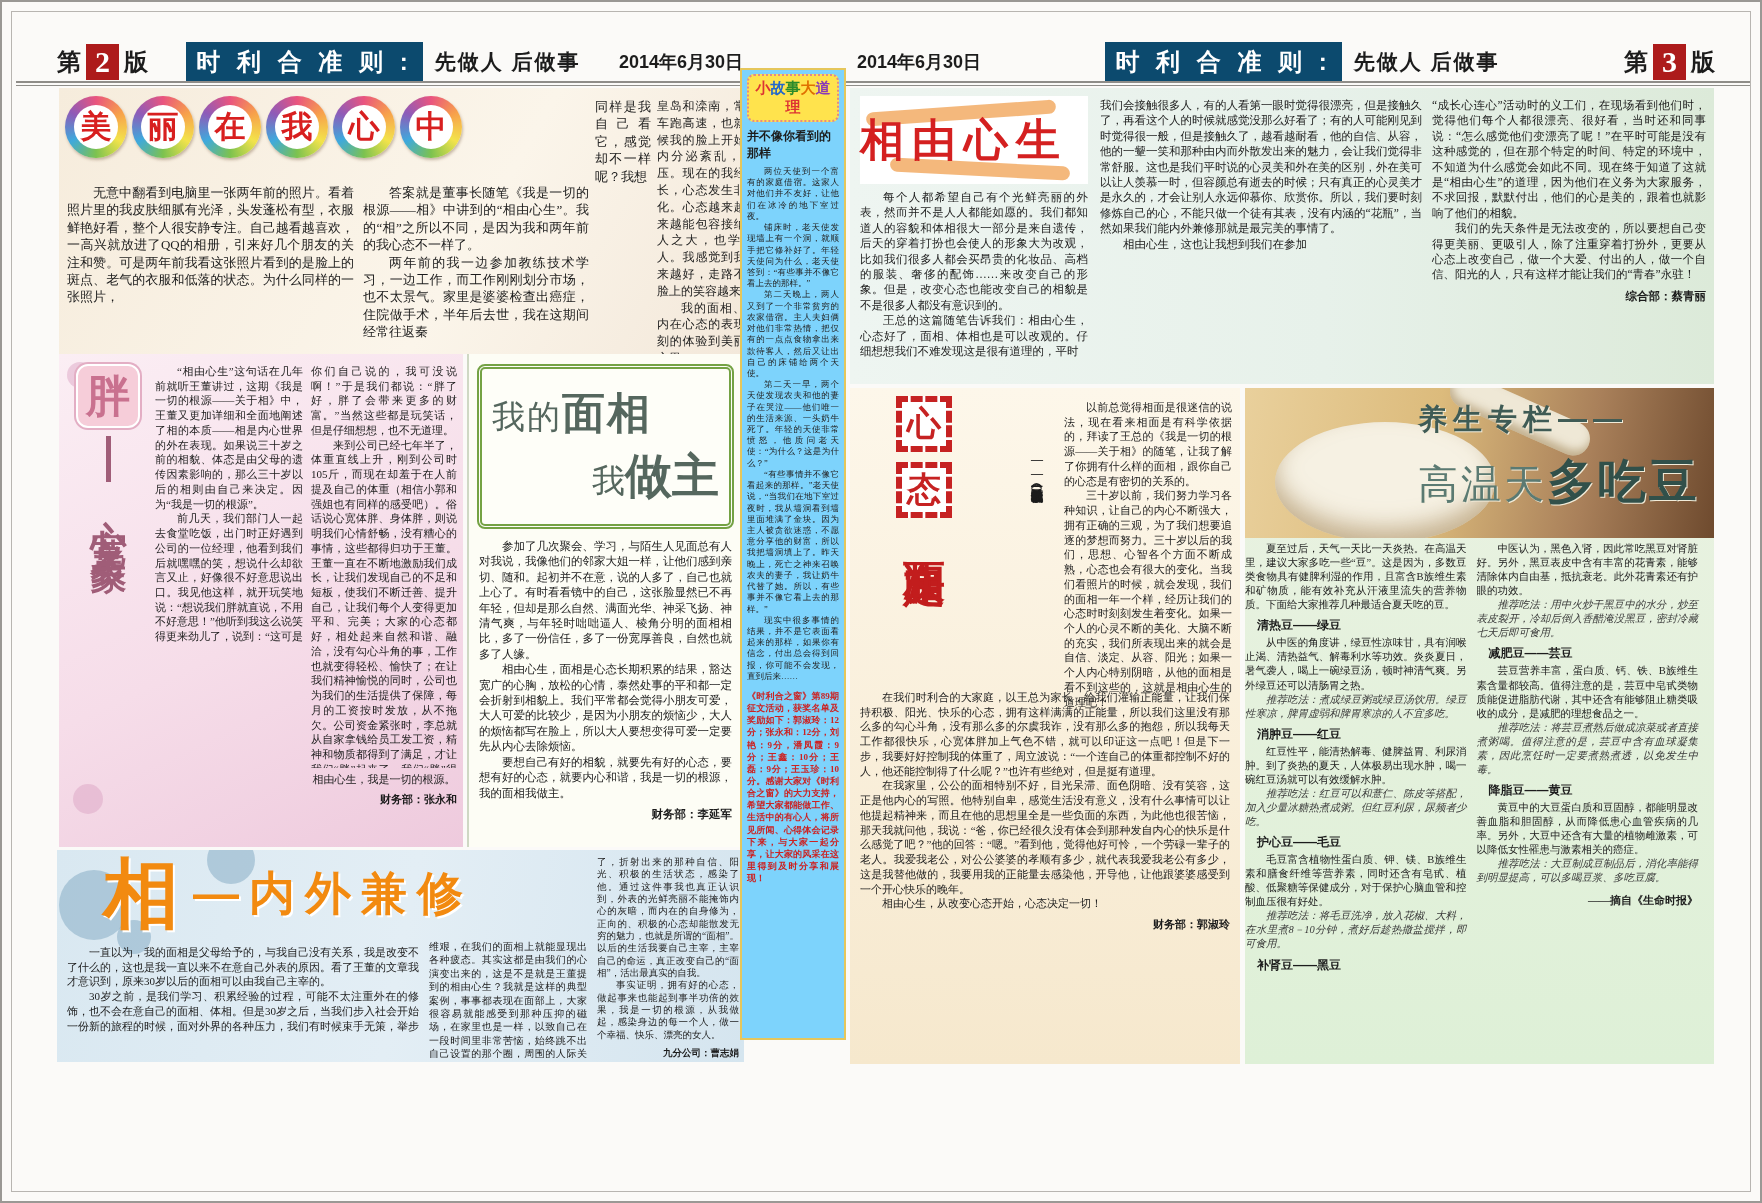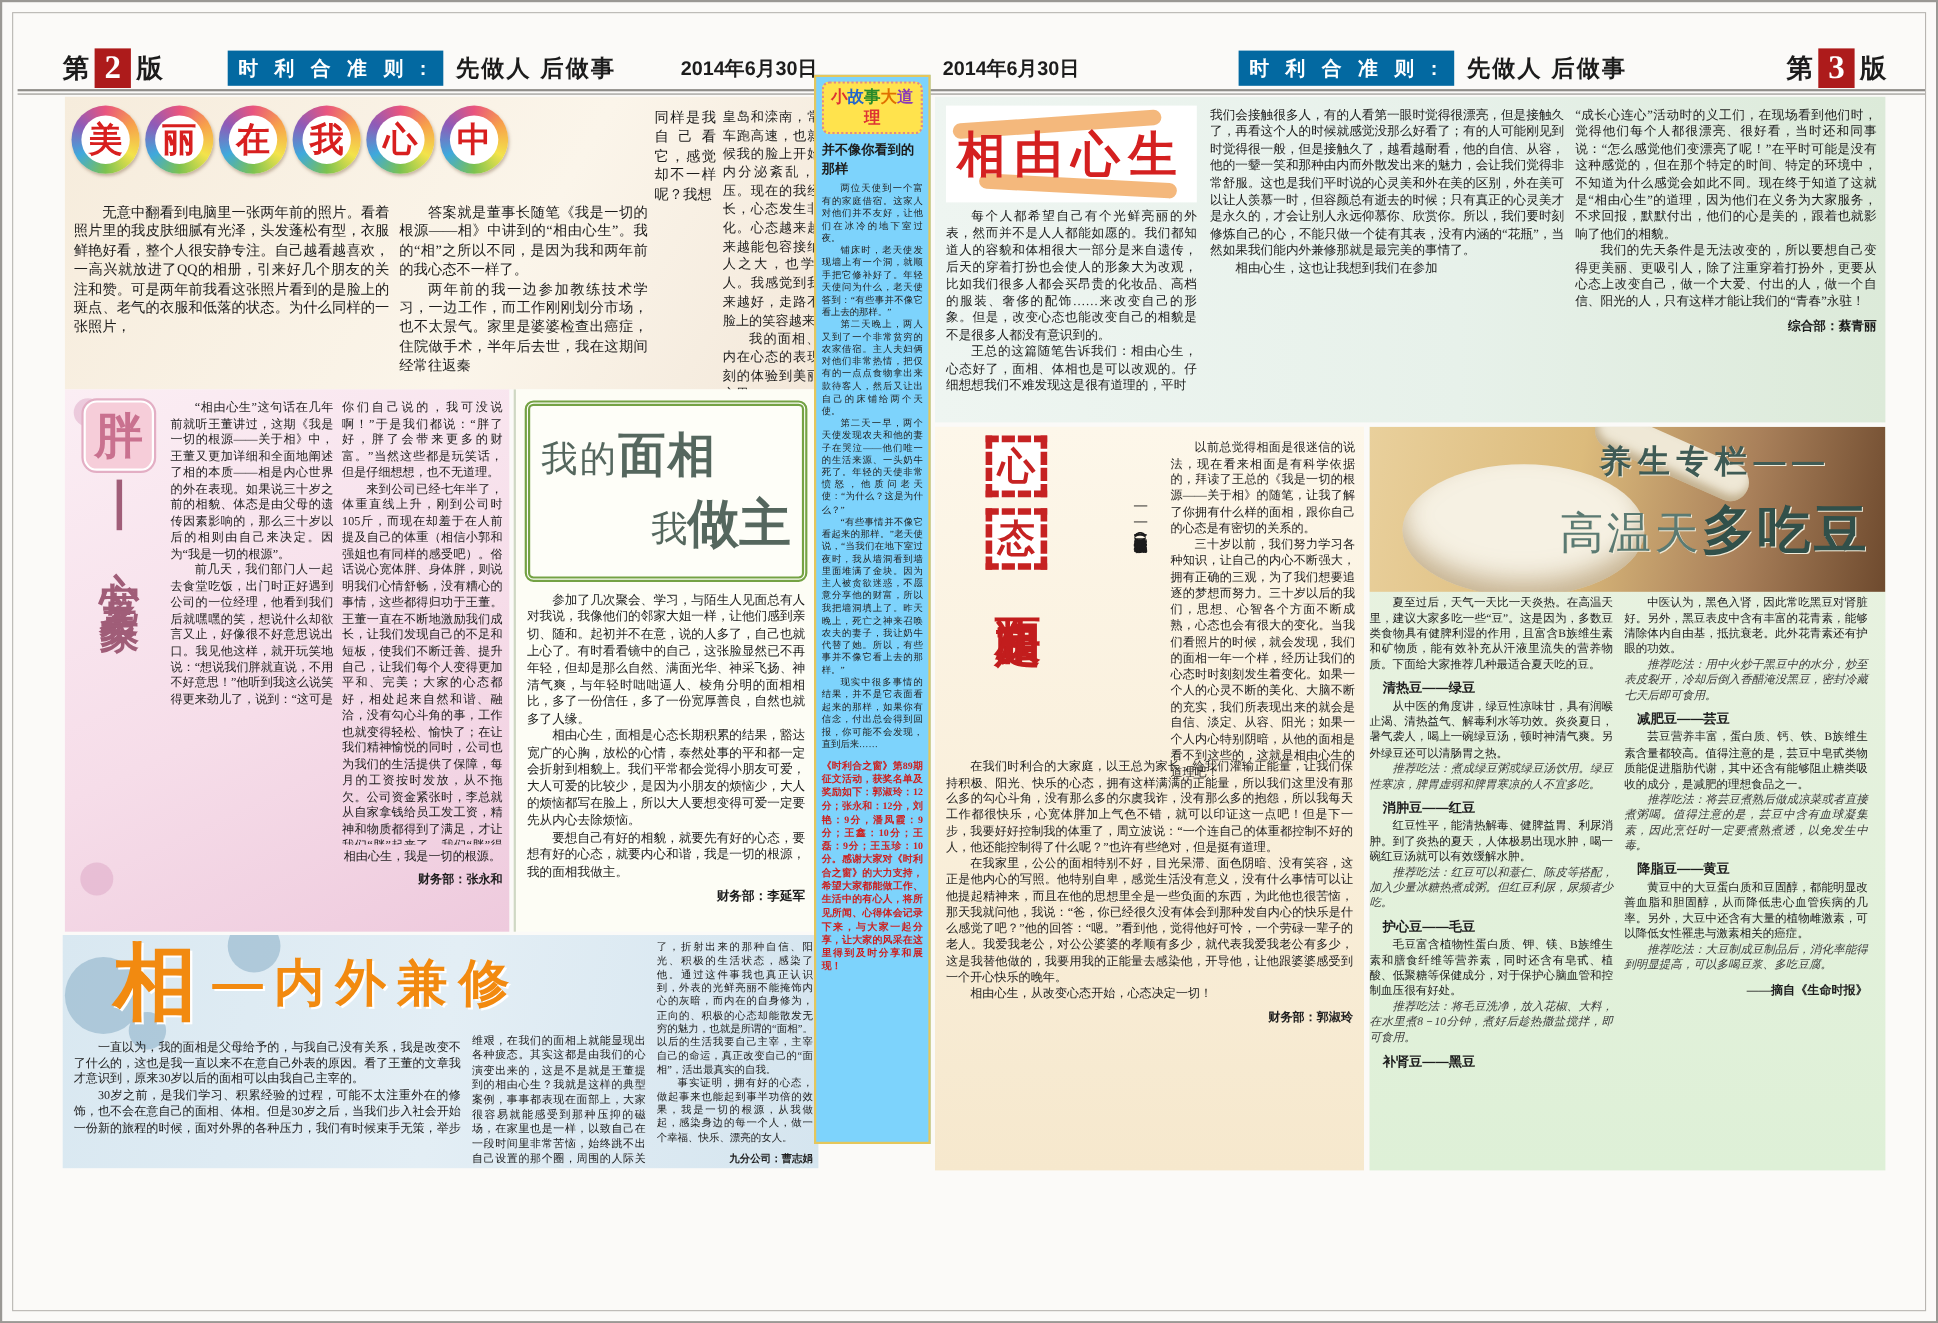--- a/index.html
+++ b/index.html
@@ -5,21 +5,21 @@
   *{box-sizing:border-box;margin:0;padding:0}
   html,body{width:1762px;height:1203px;background:#e9e7e4;font-family:"Liberation Serif","DejaVu Serif",serif;color:#1c1c1c}
   .sheet{position:absolute;left:0;top:0;width:1762px;height:1203px;background:#fbfaf8;border:2px solid #9a9894;overflow:hidden}
   .frame{position:absolute;left:9px;top:9px;right:9px;bottom:9px;border:1px solid #b8b5b1;pointer-events:none}
   .rule{position:absolute;top:79px;left:14px;width:1734px;height:5px;border-top:2px solid #8f8d89;border-bottom:1px solid #8f8d89}
   
   .hdr{position:absolute;top:42px;height:36px;display:flex;align-items:center;font-family:"Liberation Sans","DejaVu Sans",sans-serif}
   .pageno{display:flex;align-items:center;font-weight:bold;font-size:24px}
   .pageno .num{background:#ad1b1b;color:#fff;font-size:30px;line-height:36px;padding:0 9px;margin:0 5px;font-family:"Liberation Serif",serif}
   .motto{display:flex;align-items:center;gap:12px}
-  .motto .mlabel{background:#0369a1;color:#fff;font-weight:bold;font-size:18px;padding:4px 10px;letter-spacing:5px}
+  .motto .mlabel{background:#0c4a6e;color:#fff;font-weight:bold;font-size:24px;padding:4px 10px;letter-spacing:5px}
   .motto .mtext{font-size:21px;font-weight:bold;letter-spacing:2px}
   .hdate{font-size:18px;font-weight:bold}
   
   .bp{text-align:justify;text-indent:2em;line-height:1.34}
   .byline{text-align:right;font-weight:bold;font-family:"Liberation Sans",sans-serif;margin-top:6px}
   .box{position:absolute;overflow:hidden}
   
   .art1{left:57px;top:86px;width:683px;height:266px;background:linear-gradient(120deg,#f6ecdc 0%,#fbf5ea 60%,#f3e8da 100%)}
   .badges{position:absolute;left:6px;top:8px;display:flex;gap:5px}
   .badge{width:62px;height:62px;border-radius:50%;background:conic-gradient(#e9547f,#f7a04b,#f3e34b,#7cc24f,#3fa9dc,#8e5bb8,#e9547f);display:flex;align-items:center;justify-content:center;position:relative;box-shadow:1px 2px 3px rgba(120,90,60,.4)}
@@ -61,40 +61,40 @@
   .xcol3 .bp{line-height:1.3}
   
   .strip{left:738px;top:66px;width:106px;height:972px;background:#7dd3fc;border:2px solid #e5c65b;padding:4px 5px}
   .stitle{background:#ffe34d;border:2px dotted #e08a8a;border-radius:7px;text-align:center;padding:3px 0;font-weight:bold;font-size:15px;font-family:"Liberation Sans",sans-serif}
   .stitle .c0,.stitle .c5{color:#d33}.stitle .c1{color:#26c}.stitle .c2{color:#2a8a2a}.stitle .c3{color:#e07000}.stitle .c4{color:#8a3ab8}
   .ssub{font-weight:bold;font-size:12px;margin:6px 0 4px;font-family:"Liberation Sans",sans-serif}
   .story .bp{font-size:8.5px;line-height:1.32;color:#222}
   .snotice{margin-top:8px;color:#c22;font-weight:bold;font-size:9px;text-align:justify;line-height:1.35}
   
   .xs{left:848px;top:86px;width:864px;height:296px;background:linear-gradient(90deg,#eef5f1 0%,#e7f1ea 55%,#dcead9 100%)}
-  .xstitle{position:absolute;left:10px;top:8px;width:228px;height:88px;background:#fff;display:flex;align-items:center;justify-content:center}
+  .xstitle{position:absolute;left:10px;top:8px;width:228px;height:88px;background:#fff;display:flex;align-items:center;justify-content:flex-start}
   .xstitle .orn{position:absolute;height:14px;border-radius:8px;background:#f0a050;opacity:.75}
   .xstitle .t{position:relative;color:#d42020;font-size:44px;font-weight:bold;letter-spacing:8px;font-family:"Liberation Sans",sans-serif}
   .xscol1{position:absolute;left:10px;top:102px;width:228px;font-size:11.5px}
   .xscol2{position:absolute;left:250px;top:10px;width:322px;font-size:11.5px}
   .xscol3{position:absolute;left:582px;top:10px;width:274px;font-size:11.5px}
   
   .xt{left:848px;top:386px;width:390px;height:676px;background:linear-gradient(#fdf7ea,#f6e8cd)}
   .xtdecor{position:absolute;left:10px;top:8px;width:128px;display:flex;flex-direction:column;align-items:center;gap:10px}
   .xtile{width:56px;height:56px;background:#fff;border:6px dashed #c62222;display:flex;align-items:center;justify-content:center;color:#c62222;font-size:34px;font-weight:bold;font-family:"Liberation Sans",sans-serif}
   .xtmain{writing-mode:vertical-rl;text-orientation:upright;color:#c21d1d;font-size:42px;font-weight:bold;line-height:1.05}
   .xtsub{position:absolute;left:178px;top:64px;height:230px;writing-mode:vertical-rl;text-orientation:upright;font-size:12px;font-weight:bold}
   .xttop{position:absolute;left:214px;top:12px;width:168px;font-size:11px}
   .xtbottom{position:absolute;left:10px;top:302px;width:370px;font-size:11px}
   
   .hl{left:1243px;top:386px;width:469px;height:676px;background:linear-gradient(#eaf2e2,#def0d7)}
   .hban{position:absolute;left:0;top:0;width:469px;height:150px;background:linear-gradient(100deg,#e9d09c 0%,#dcbb7c 40%,#a9805a 72%,#6e4a2e 100%);overflow:hidden}
   .hbowl{position:absolute;left:30px;top:34px;width:220px;height:120px;background:#f6f1e3;border-radius:50%;box-shadow:inset 0 -14px 22px rgba(160,130,80,.55)}
   .hspoon{position:absolute;left:200px;top:10px;width:150px;height:34px;background:#efe8d6;border-radius:18px;transform:rotate(24deg);box-shadow:inset 0 -6px 8px rgba(150,120,70,.5)}
-  .htxt{position:absolute;right:14px;top:12px;text-align:center;font-family:"Liberation Sans",sans-serif}
+  .htxt{position:absolute;right:14px;top:12px;text-align:left;font-family:"Liberation Sans",sans-serif}
   .hpre{font-size:29px;font-weight:bold;color:#3f5b55;letter-spacing:6px;text-shadow:1px 1px 0 #f2ecd9}
   .hmain{font-size:40px;color:#5b7a72;letter-spacing:3px;margin-top:10px;text-shadow:1px 1px 0 #f2ecd9}
   .hmain b{font-size:48px;color:#31504a}
   .hcols{position:absolute;left:0;top:154px;width:453px;display:flex;gap:10px}
   .hcol{width:222px;font-size:10.5px}
   .bhead{font-weight:bold;font-size:12px;margin:5px 0 2px;text-indent:1em;font-family:"Liberation Sans",sans-serif}
   .tip{font-style:italic;color:#3a3a3a}
   .hsrc{text-align:right;font-weight:bold;margin-top:8px;font-size:11px}
 </style>
 </head>

